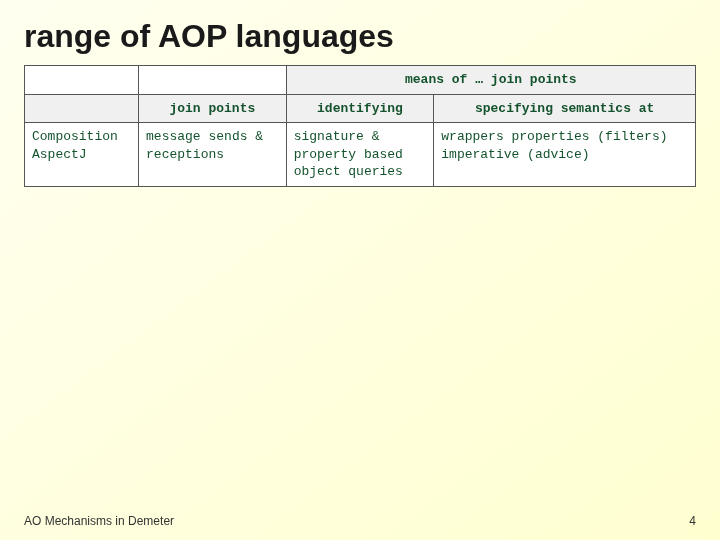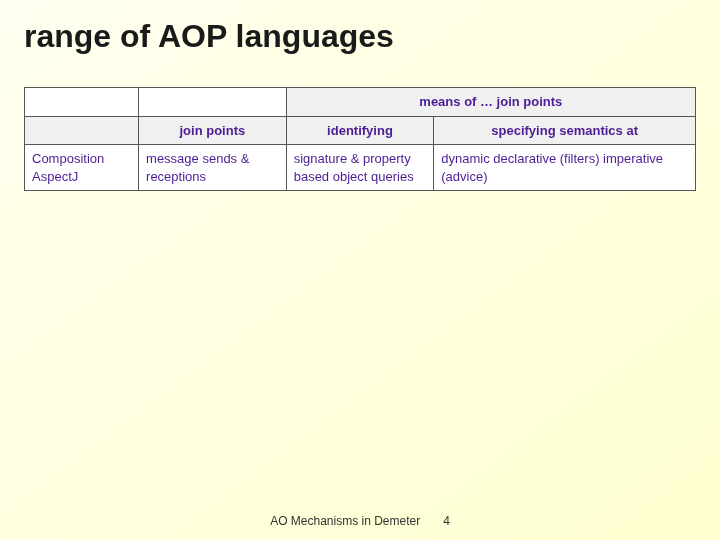--- a/index.html
+++ b/index.html
@@ -15,53 +15,54 @@
       height: 540px;
       background: linear-gradient(to bottom right, #fffff0, #ffffd0);
       padding: 18px 24px 12px 24px;
       display: flex;
       flex-direction: column;
     }
     .title {
       font-size: 32px;
       font-weight: bold;
       color: #1a1a1a;
-      margin-bottom: 32px;
+      margin-bottom: 10px;
       font-family: Arial, Helvetica, sans-serif;
     }
     .table-wrapper {
       flex: 1;
       overflow: hidden;
     }
     table {
       width: 100%;
       border-collapse: collapse;
       font-size: 13px;
-      color: #4c1d95;
+      color: #14532d;
+      font-family: Liberation Mono, monospace;
     }
     th, td {
       border: 1.5px solid #555;
       padding: 5px 7px;
       vertical-align: top;
       line-height: 1.35;
     }
     thead th {
       background: #f0f0f0;
       font-weight: bold;
       text-align: center;
     }
     tr:nth-child(odd) td {
       background: #fff;
     }
     tr:nth-child(even) td {
       background: #f9f9f9;
     }
     .footer {
       display: flex;
-      justify-content: center;
+      justify-content: space-between;
       align-items: center;
       margin-top: 8px;
       font-size: 12px;
       color: #333;
       gap: 23px;
     }
     .col-lang { width: 17%; }
     .col-jp   { width: 22%; }
     .col-id   { width: 22%; }
   </style>
@@ -87,21 +88,21 @@
       </thead>
       <tbody>
 
 
 
 
         <tr>
           <td>Composition AspectJ</td>
           <td>message sends &amp; receptions</td>
           <td>signature &amp; property based object queries</td>
-          <td>dynamic   declarative (filters)   imperative (advice)</td>
+          <td>wrappers   properties (filters)   imperative (advice)</td>
         </tr>
 
 
       </tbody>
     </table>
   </div>
   <div class="footer">
     <span>AO Mechanisms in Demeter</span>
     <span>4</span>
   </div>

